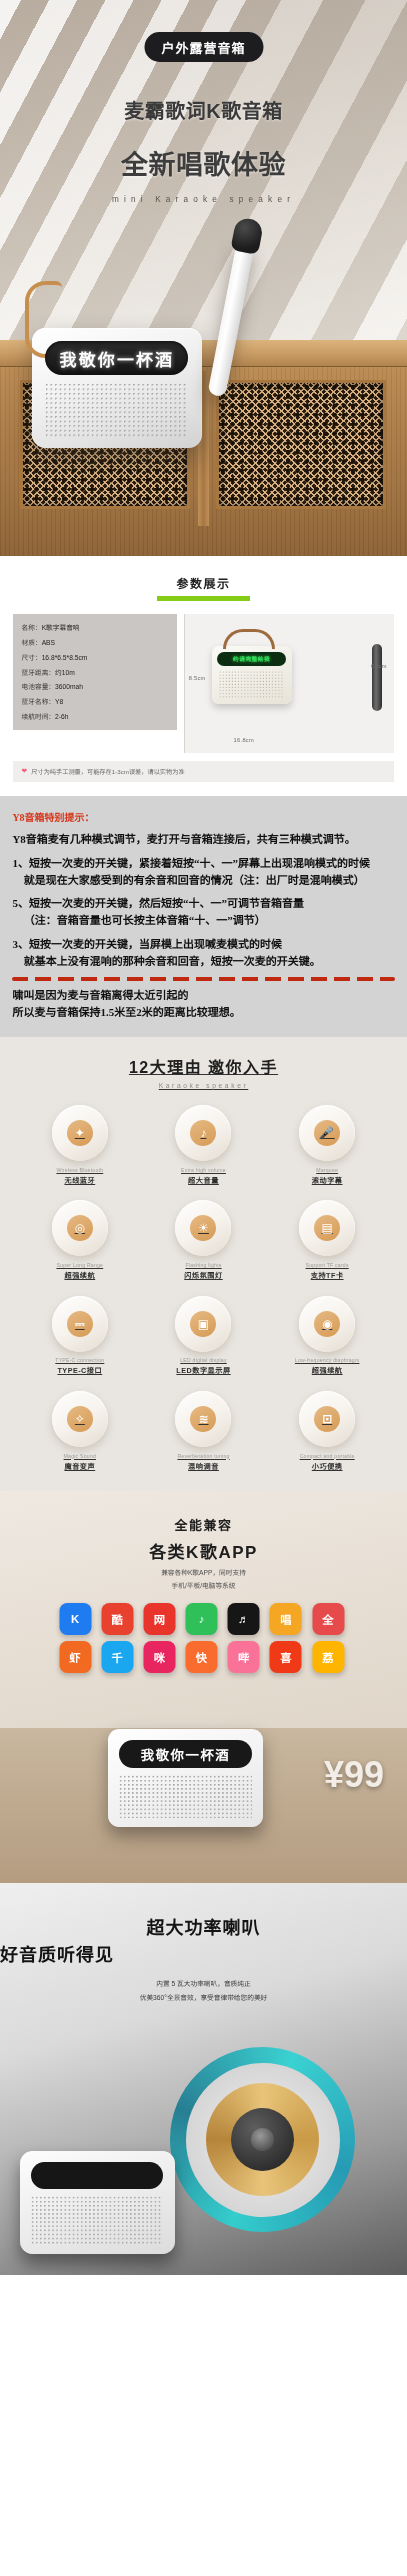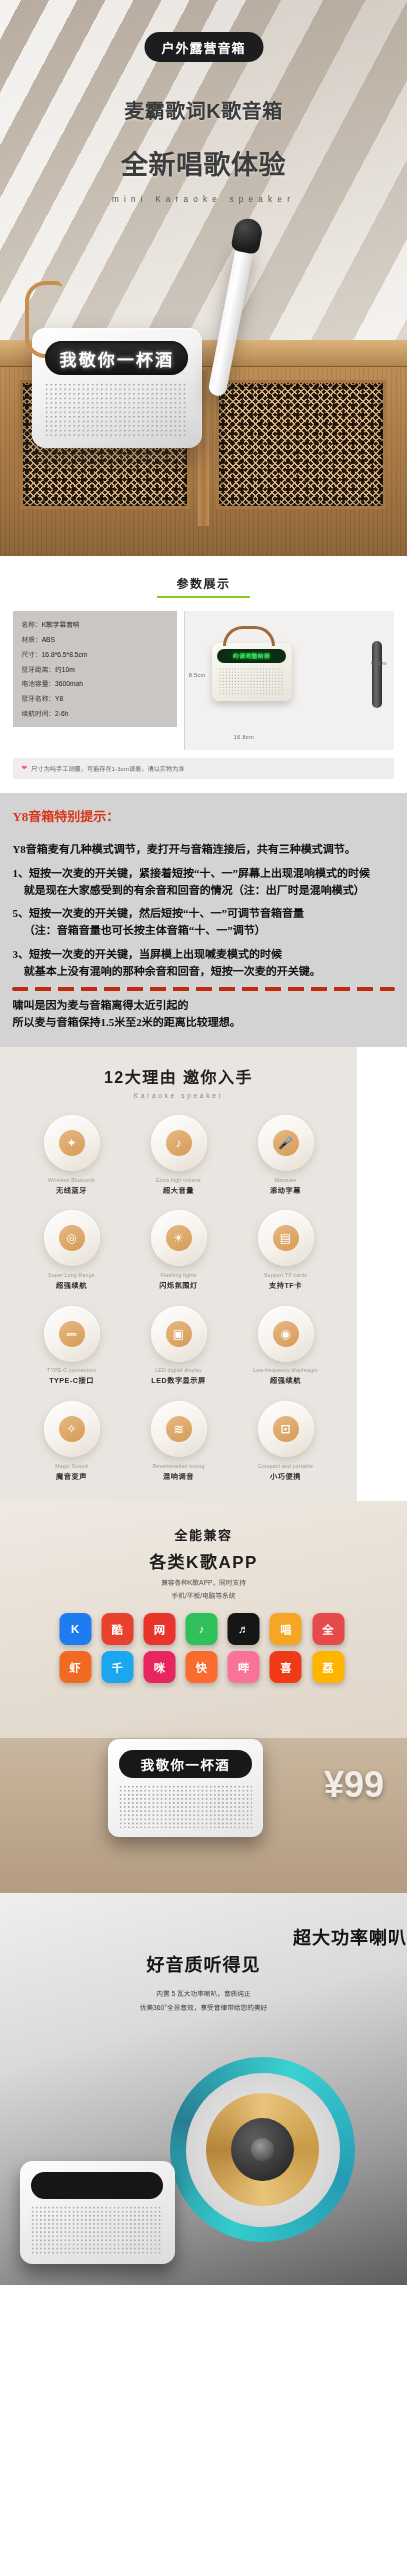--- a/index.html
+++ b/index.html
@@ -120,21 +120,21 @@
     border-radius:14px 14px 8.2px 8.2px;
   }
 
   
   .params {
     position:relative; width:407px; background:#ffffff; padding:17.5px 0 14.4px;
   }
   .params-title {
     text-align:center; font-size:12px; font-weight:600; color:#222;
     letter-spacing:1.5px; padding-bottom:5.2px; margin:0 auto 13.4px;
-    width:93px; border-bottom:2px solid #84cc16;
+    width:93px; border-bottom:5px solid #84cc16;
   }
   .params-body { display:flex; gap:0; padding:0 13.4px; align-items:flex-start; }
   .spec-list {
     background:#c9c6c3; padding:9.3px 8.2px; flex:0 0 164px;
     display:flex; flex-direction:column; gap:5.7px;
   }
   .spec-row { font-size:6.7px; color:#2f2f2f; line-height:1.35; white-space:nowrap; }
   .spec-row .k { color:#3a3a3a; }
   .spec-row .v { color:#1f1f1f; }
   .prod-figure {
@@ -175,37 +175,37 @@
   .note-strip {
     margin:8.2px 13.4px 0; background:#efeeec; padding:5.7px 8.2px;
     display:flex; align-items:center; gap:4.1px; font-size:6.2px; color:#6a6a6a;
   }
   .heart { color:#f4607a; font-size:6.7px; }
 
   
   .notice { background:#d3d3d3; padding:13.4px 12.4px 15.5px; width:407px; }
   .notice-title {
     font-family:"Liberation Serif","DejaVu Serif",serif;
-    color:#d8361b; font-size:13px; font-weight:700; margin-bottom:16px;
+    color:#d8361b; font-size:10px; font-weight:700; margin-bottom:7px;
   }
   .notice-lead, .notice-item, .notice-foot {
     font-family:"Liberation Serif","DejaVu Serif",serif;
     color:#111; font-size:11px; font-weight:700; line-height:1.55;
   }
   .notice-lead { margin-bottom:6.7px; }
   .notice-item { margin-bottom:6.2px; }
   .notice-item .sub { display:block; padding-left:11.3px; }
   .dash-rule {
     height:3.6px; margin:7.2px 0 6.7px;
     background:repeating-linear-gradient(90deg,#c0280f 0 16px, transparent 16px 23px);
     border-radius:2.1px;
   }
 
   
-  .reasons { background:#e9e6e1; padding:17.5px 0 20.6px; width:357px; }
+  .reasons { background:#e9e6e1; padding:17.5px 0 20.6px; width:407px;text-decoration:underline; }
   .reasons-title {
     text-align:center; font-size:16px; font-weight:800; color:#1f1f1f;
     letter-spacing:1.5px; margin-bottom:4.1px;
   }
   .reasons-sub {
     text-align:center; font-size:6.7px; color:#8b8b8b; letter-spacing:2.6px;
     margin-bottom:15.5px;
   }
   .grid {
     display:grid; grid-template-columns:repeat(3,1fr);
@@ -277,25 +277,25 @@
     font-size:36px; font-weight:800; color:#f2ede6;
     text-shadow:0 1.5px 5.2px rgba(0,0,0,.35);
   }
 
   
   .power {
     position:relative; width:407px; height:392px; overflow:hidden;
     background:linear-gradient(165deg,#efefef 0%,#dadada 35%,#9b9b9b 72%,#5d5d5d 100%);
   }
   .power-t1 {
-    position:absolute; left:0; right:0; top:30px; text-align:right;
+    position:absolute; left:0; right:0; top:30px; text-align:center;
     font-size:18px; font-weight:800; color:#141414; letter-spacing:1px;
   }
   .power-t2 {
-    position:absolute; left:0; right:0; top:57px; text-align:center;
+    position:absolute; left:0; right:0; top:57px; text-align:left;
     font-size:18px; font-weight:800; color:#141414; letter-spacing:1px;
   }
   .power-d1 {
     position:absolute; left:0; right:0; top:94px; text-align:center;
     font-size:6.7px; color:#3b3b3b; line-height:2;
   }
   .driver {
     position:absolute; left:170px; top:164px; width:185px; height:185px;
   }
   .driver .ring {

